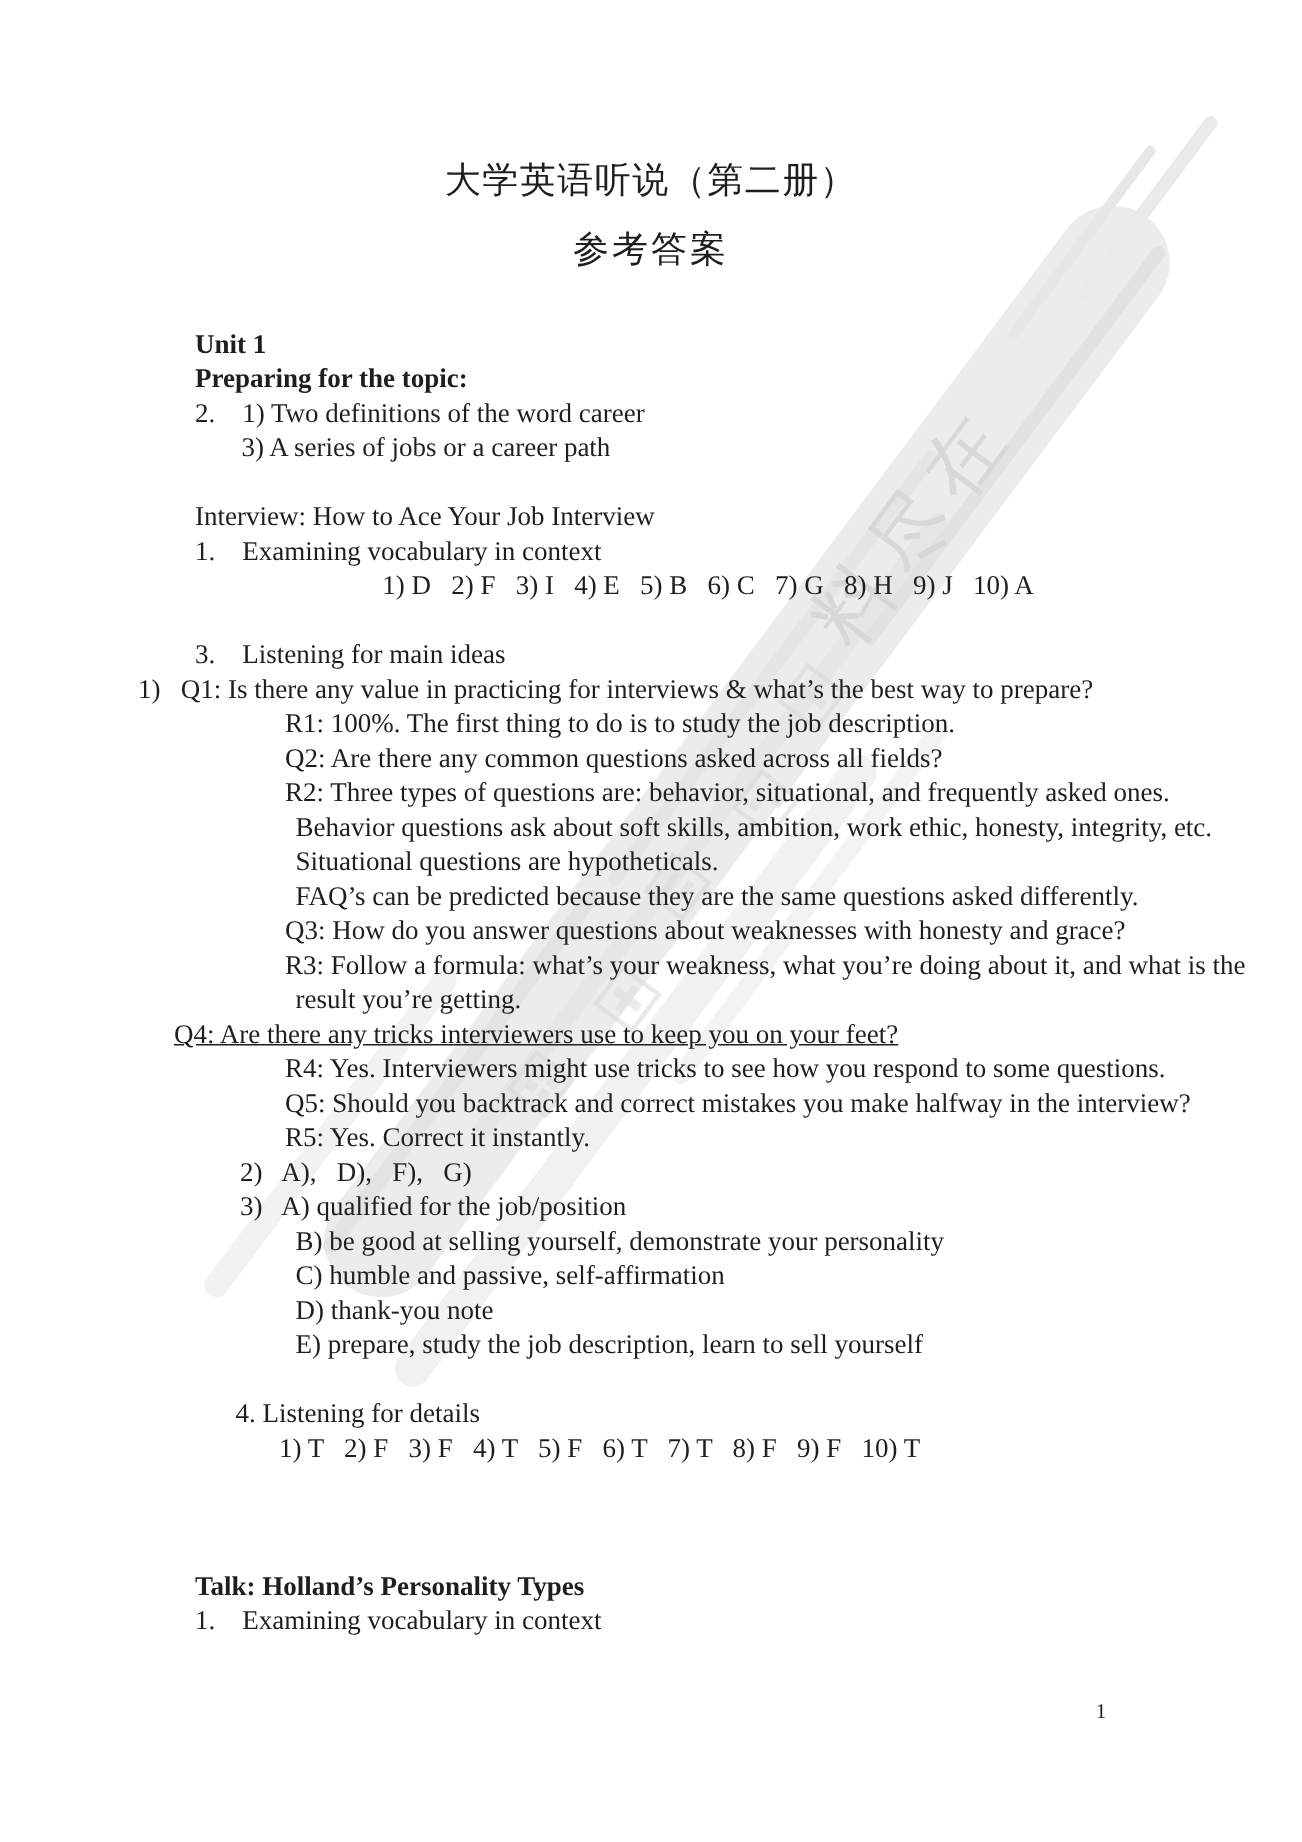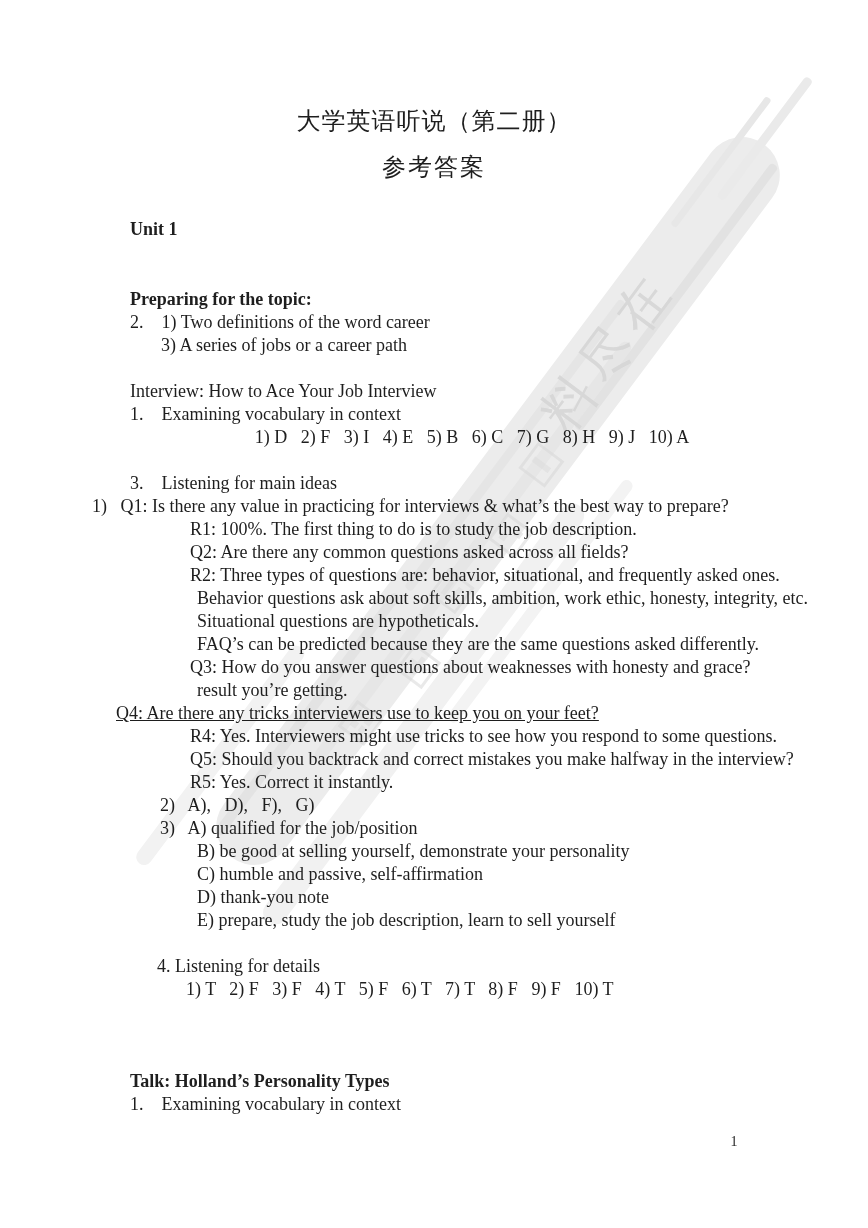--- a/index.html
+++ b/index.html
@@ -90,37 +90,38 @@
 
       <text x="100" y="16" font-size="52" letter-spacing="9" fill="#d6d6d6" opacity="0.9" font-family="Liberation Serif, DejaVu Serif, serif">料尽在</text>
     </g>
   </svg>
 
   <div class="doc-title">大学英语听说（第二册）</div>
   <div class="doc-subtitle">参考答案</div>
 
   <div class="doc-body" id="doc-body">
       <div class="line b" style="padding-left: 130px;">Unit 1</div>
-      <div class="line b" style="padding-left: 130px; margin-top: 47px;">Preparing for the topic:</div>
+      <div class="line b" style="padding-left: 130px;">Preparing for the topic:</div>
       <div class="line" style="padding-left: 130px;">2.    1) Two definitions of the word career</div>
       <div class="line" style="padding-left: 161px;">3) A series of jobs or a career path</div>
       <div class="line" style="padding-left: 130px;"></div>
       <div class="line" style="padding-left: 130px;">Interview: How to Ace Your Job Interview</div>
       <div class="line" style="padding-left: 130px;">1.    Examining vocabulary in context</div>
       <div class="line" style="padding-left: 76px; text-align: center;">1) D   2) F   3) I   4) E   5) B   6) C   7) G   8) H   9) J   10) A</div>
       <div class="line" style="padding-left: 130px;"></div>
       <div class="line" style="padding-left: 130px;">3.    Listening for main ideas</div>
       <div class="line" style="padding-left: 92px;">1)   Q1: Is there any value in practicing for interviews &amp; what’s the best way to prepare?</div>
       <div class="line" style="padding-left: 190px;">R1: 100%. The first thing to do is to study the job description.</div>
       <div class="line" style="padding-left: 190px;">Q2: Are there any common questions asked across all fields?</div>
       <div class="line" style="padding-left: 190px;">R2: Three types of questions are: behavior, situational, and frequently asked ones.</div>
       <div class="line" style="padding-left: 197px;">Behavior questions ask about soft skills, ambition, work ethic, honesty, integrity, etc.</div>
       <div class="line" style="padding-left: 197px;">Situational questions are hypotheticals.</div>
       <div class="line" style="padding-left: 197px;">FAQ’s can be predicted because they are the same questions asked differently.</div>
       <div class="line" style="padding-left: 190px;">Q3: How do you answer questions about weaknesses with honesty and grace?</div>
+      <div class="line" style="padding-left: 190px;">R3: Follow a formula: what’s your weakness, what you’re doing about it, and what is the</div>
       <div class="line" style="padding-left: 197px;">result you’re getting.</div>
       <div class="line" style="padding-left: 116px; text-decoration: underline;">Q4: Are there any tricks interviewers use to keep you on your feet?</div>
       <div class="line" style="padding-left: 190px;">R4: Yes. Interviewers might use tricks to see how you respond to some questions.</div>
       <div class="line" style="padding-left: 190px;">Q5: Should you backtrack and correct mistakes you make halfway in the interview?</div>
       <div class="line" style="padding-left: 190px;">R5: Yes. Correct it instantly.</div>
       <div class="line" style="padding-left: 160px;">2)   A),   D),   F),   G)</div>
       <div class="line" style="padding-left: 160px;">3)   A) qualified for the job/position</div>
       <div class="line" style="padding-left: 197px;">B) be good at selling yourself, demonstrate your personality</div>
       <div class="line" style="padding-left: 197px;">C) humble and passive, self-affirmation</div>
       <div class="line" style="padding-left: 197px;">D) thank-you note</div>

